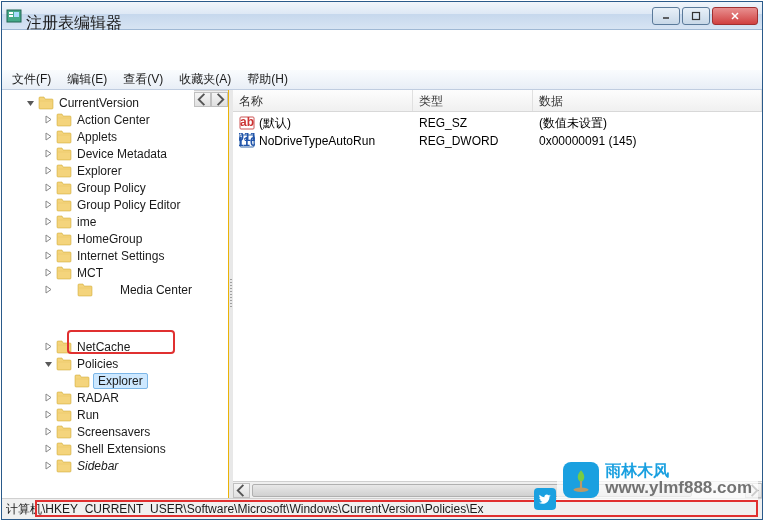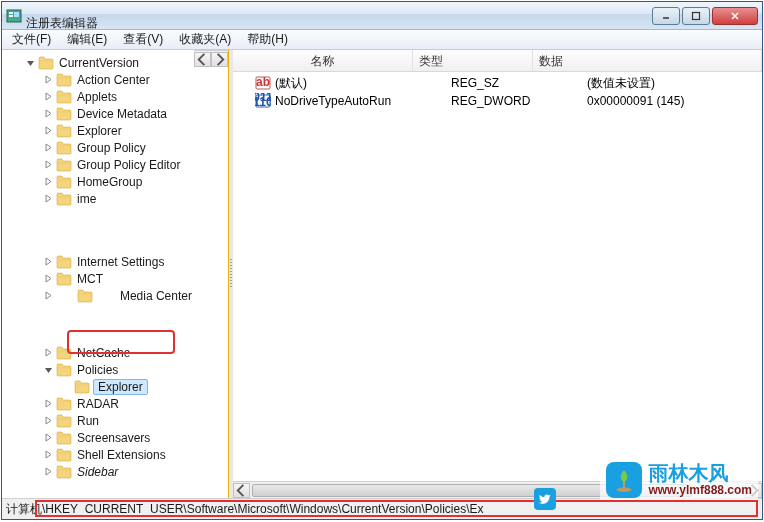--- a/index.html
+++ b/index.html
@@ -2,29 +2,29 @@
 <html><head>
 <meta charset="utf-8">
 <style>
 * { margin: 0; padding: 0; box-sizing: border-box; font-family: "Microsoft YaHei", "Segoe UI", Tahoma, sans-serif; font-size: 12px; }
 body { background: #fff; width: 764px; height: 522px; overflow: hidden; position: relative; }
 
 .window { width: 762px; height: 519px; border: 1px solid #2a5a8a; background: #fff; display: flex; flex-direction: column; margin: 1px; }
 
 .titlebar { height: 28px; background: linear-gradient(to bottom, #f0f5fb 0%, #dde8f5 45%, #c6d8ed 46%, #d7e4f3 100%); display: flex; align-items: center; padding: 0 4px; border-bottom: 1px solid #9fb8d4; }
 .titlebar-icon { width: 16px; height: 16px; margin-right: 4px; }
-.titlebar-title { flex: 1; color: #1a1a1a; font-size: 12px; margin-top: 16px; }
+.titlebar-title { flex: 1; color: #1a1a1a; font-size: 16px; margin-top: 16px; }
 .win-controls { display: flex; gap: 0; }
 .win-btn { width: 28px; height: 18px; border: 1px solid #5a7a9a; border-radius: 3px; margin-left: 2px; display: flex; align-items: center; justify-content: center; cursor: pointer; }
 .win-min { background: linear-gradient(to bottom, #e8f0f8, #c8d8e8); }
 .win-max { background: linear-gradient(to bottom, #e8f0f8, #c8d8e8); }
 .win-close { width: 46px; background: linear-gradient(to bottom, #e89090, #d04040); border-color: #a03030; }
 .win-btn svg { width: 10px; height: 10px; }
 
-.menubar { height: 20px; background: linear-gradient(to bottom, #fafcfe, #e8eef6); border-bottom: 1px solid #c0cde0; display: flex; align-items: center; padding: 0 2px; }
+.menubar { height: 20px; background: linear-gradient(to bottom, #fafcfe, #e8eef6); border-bottom: 1px solid #c0cde0; display: flex; align-items: center; padding: 0 2px; margin-top: 40px; }
 .menu-item { padding: 2px 8px; cursor: pointer; color: #1a1a1a; }
 
 .content { flex: 1; display: flex; overflow: hidden; background: #fff; }
 
 .tree-panel { width: 227px; background: #fff; border-right: 1px solid #eab308; overflow: hidden; display: flex; }
 .tree-body { flex: 1; overflow: hidden; position: relative; padding-top: 4px; }
 .tree-node { display: flex; align-items: center; height: 17px; white-space: nowrap; cursor: pointer; }
 .tree-expander { width: 12px; height: 12px; margin-right: 2px; display: inline-flex; align-items: center; justify-content: center; }
 .tree-expander svg { width: 9px; height: 9px; }
 .folder-icon { width: 16px; height: 14px; margin-right: 3px; }
@@ -35,38 +35,38 @@
 .hscroll-btn { width: 17px; height: 15px; background: linear-gradient(to bottom,#f5f5f5,#e0e0e0); border: 1px solid #c0c0c0; display:flex; align-items:center; justify-content:center; }
 .hscroll-track { flex: 1; height: 15px; background: #efefef; position: relative; }
 .hscroll-thumb { position: absolute; height: 13px; top: 1px; background: linear-gradient(to bottom,#e8e8e8,#d0d0d0); border: 1px solid #b0b0b0; border-radius: 2px; }
 
 .splitter { width: 4px; background: #e8e8e8; cursor: ew-resize; display:flex; align-items:center; justify-content:center; }
 .splitter-grip { width:2px; height:30px; background: repeating-linear-gradient(to bottom, #a0a0a0 0 1px, transparent 1px 3px); }
 
 .list-panel { flex: 1; background: #fff; display: flex; flex-direction: column; overflow: hidden; }
 .list-header { height: 22px; display: flex; border-bottom: 1px solid #d8d8d8; background: linear-gradient(to bottom,#fdfdfd,#f0f0f0); }
 .col-h { padding: 3px 6px; border-right: 1px solid #e0e0e0; color: #333; }
-.col-name { width: 180px; text-align: center; }
+.col-name { width: 180px; }
 .col-type { width: 120px; }
 .col-data { flex: 1; }
 .list-body { flex: 1; padding-top: 2px; }
 .list-row { display: flex; height: 18px; align-items: center; }
-.cell { padding: 0 6px; overflow: hidden; text-overflow: ellipsis; white-space: nowrap; margin-left: 16px; }
+.cell { padding: 0 6px; overflow: hidden; text-overflow: ellipsis; white-space: nowrap; }
 .val-icon { width: 16px; height: 16px; margin-right: 4px; flex-shrink: 0; }
 
 .statusbar { height: 21px; background: #f0f0f0; border-top: 1px solid #d0d0d0; display: flex; align-items: center; padding: 0 4px; color: #1a1a1a; font-size: 12px; position: relative; }
 .status-highlight { position: absolute; left: 33px; right: 4px; top: 1px; bottom: 2px; border: 2px solid #e03030; pointer-events: none; }
 
 .red-box { position: absolute; border: 2px solid #e03030; border-radius: 4px; pointer-events: none; }
 
 .watermark { position: absolute; right: 6px; bottom: 22px; display: flex; align-items: center; gap: 6px; background: rgba(255,255,255,0.7); padding: 2px 6px; }
 .wm-logo { width: 36px; height: 36px; background: #1aa0e0; border-radius: 8px; display:flex; align-items:center; justify-content:center; }
 .wm-text { display:flex; flex-direction:column; line-height:1.1; }
-.wm-cn { color: #1aa0e0; font-size: 20px; font-weight: bold; }
-.wm-url { color: #7f1d1d; font-size: 12px; font-weight: bold; }
+.wm-cn { color: #1aa0e0; font-size: 16px; font-weight: bold; }
+.wm-url { color: #737373; font-size: 17px; font-weight: bold; }
 .wm-bird { position:absolute; right: 208px; bottom: 12px; width:22px; height:22px; background:#1aa0e0; border-radius:4px; display:flex; align-items:center; justify-content:center; }
 </style>
 </head>
 <body>
 
 <div class="window">
 
   <div class="titlebar">
     <span class="titlebar-icon">
       <svg viewBox="0 0 16 16">
@@ -196,35 +196,35 @@
           <div class="tree-node" style="padding-left: 40px;">
             <span class="tree-expander">
               <svg viewBox="0 0 9 9">
                 <path d="M2 1 L7 4.5 L2 8 Z" fill="none" stroke="#888" stroke-width="1"></path>
               </svg>
             </span>
             <span class="folder-icon"><svg viewBox="0 0 16 14">
                 <path d="M1 3 L1 12 Q1 13 2 13 L14 13 Q15 13 15 12 L15 4 Q15 3 14 3 L7 3 L6 1 L2 1 Q1 1 1 2 Z" fill="#f4d47c" stroke="#c9a227" stroke-width="0.5"></path>
                 <path d="M1 5 L15 5" stroke="#e8c766" stroke-width="0.5"></path>
               </svg></span>
+            <span class="tree-label">ime</span>
+          </div>
+          <div class="tree-node" style="padding-left: 40px;">
+            <span class="tree-expander">
+              <svg viewBox="0 0 9 9">
+                <path d="M2 1 L7 4.5 L2 8 Z" fill="none" stroke="#888" stroke-width="1"></path>
+              </svg>
+            </span>
+            <span class="folder-icon"><svg viewBox="0 0 16 14">
+                <path d="M1 3 L1 12 Q1 13 2 13 L14 13 Q15 13 15 12 L15 4 Q15 3 14 3 L7 3 L6 1 L2 1 Q1 1 1 2 Z" fill="#f4d47c" stroke="#c9a227" stroke-width="0.5"></path>
+                <path d="M1 5 L15 5" stroke="#e8c766" stroke-width="0.5"></path>
+              </svg></span>
             <span class="tree-label">HomeGroup</span>
           </div>
           <div class="tree-node" style="padding-left: 40px;">
-            <span class="tree-expander">
-              <svg viewBox="0 0 9 9">
-                <path d="M2 1 L7 4.5 L2 8 Z" fill="none" stroke="#888" stroke-width="1"></path>
-              </svg>
-            </span>
-            <span class="folder-icon"><svg viewBox="0 0 16 14">
-                <path d="M1 3 L1 12 Q1 13 2 13 L14 13 Q15 13 15 12 L15 4 Q15 3 14 3 L7 3 L6 1 L2 1 Q1 1 1 2 Z" fill="#f4d47c" stroke="#c9a227" stroke-width="0.5"></path>
-                <path d="M1 5 L15 5" stroke="#e8c766" stroke-width="0.5"></path>
-              </svg></span>
-            <span class="tree-label">ime</span>
-          </div>
-          <div class="tree-node" style="padding-left: 40px; margin-top: 46px;">
             <span class="tree-expander">
               <svg viewBox="0 0 9 9">
                 <path d="M2 1 L7 4.5 L2 8 Z" fill="none" stroke="#888" stroke-width="1"></path>
               </svg>
             </span>
             <span class="folder-icon"><svg viewBox="0 0 16 14">
                 <path d="M1 3 L1 12 Q1 13 2 13 L14 13 Q15 13 15 12 L15 4 Q15 3 14 3 L7 3 L6 1 L2 1 Q1 1 1 2 Z" fill="#f4d47c" stroke="#c9a227" stroke-width="0.5"></path>
                 <path d="M1 5 L15 5" stroke="#e8c766" stroke-width="0.5"></path>
               </svg></span>
             <span class="tree-label">Internet Settings</span>

